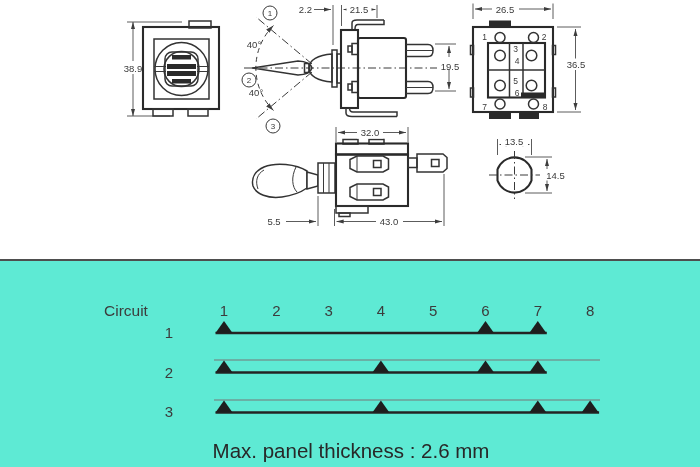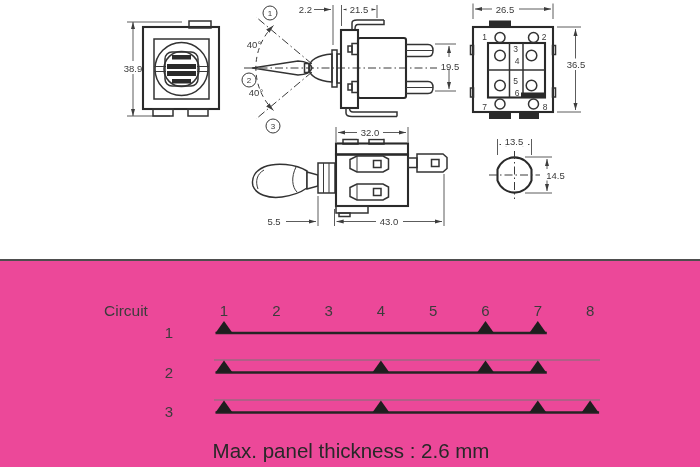--- a/index.html
+++ b/index.html
@@ -1,19 +1,19 @@
 <!DOCTYPE html>
 <html><head>
 <meta charset="utf-8">
 <style>
   html,body{margin:0;padding:0;background:#fdfdfd;}
   .page{position:relative;width:700px;height:467px;background:#ffffff;overflow:hidden;
         font-family:"Liberation Sans",sans-serif;}
   .divider{width:700px;height:2px;background:#4e4e4e;}
-  .circuit-wrap{background:#ec4899;}
+  .circuit-wrap{background:#5eead4;}
   svg{display:block;}
   
   .thick{stroke:#2a2a2a;stroke-width:2.1;fill:none;}
   .med{stroke:#333;stroke-width:1.5;fill:none;}
   .thin{stroke:#3a3a3a;stroke-width:1;fill:none;}
   .dim{stroke:#4a4a4a;stroke-width:0.9;fill:none;}
   .dashdot{stroke-dasharray:8 3 1.5 3;}
   .dash{stroke-dasharray:5 4;}
   .ink{fill:#2a2a2a;stroke:none;}
   .whitefill{fill:#ffffff;}

